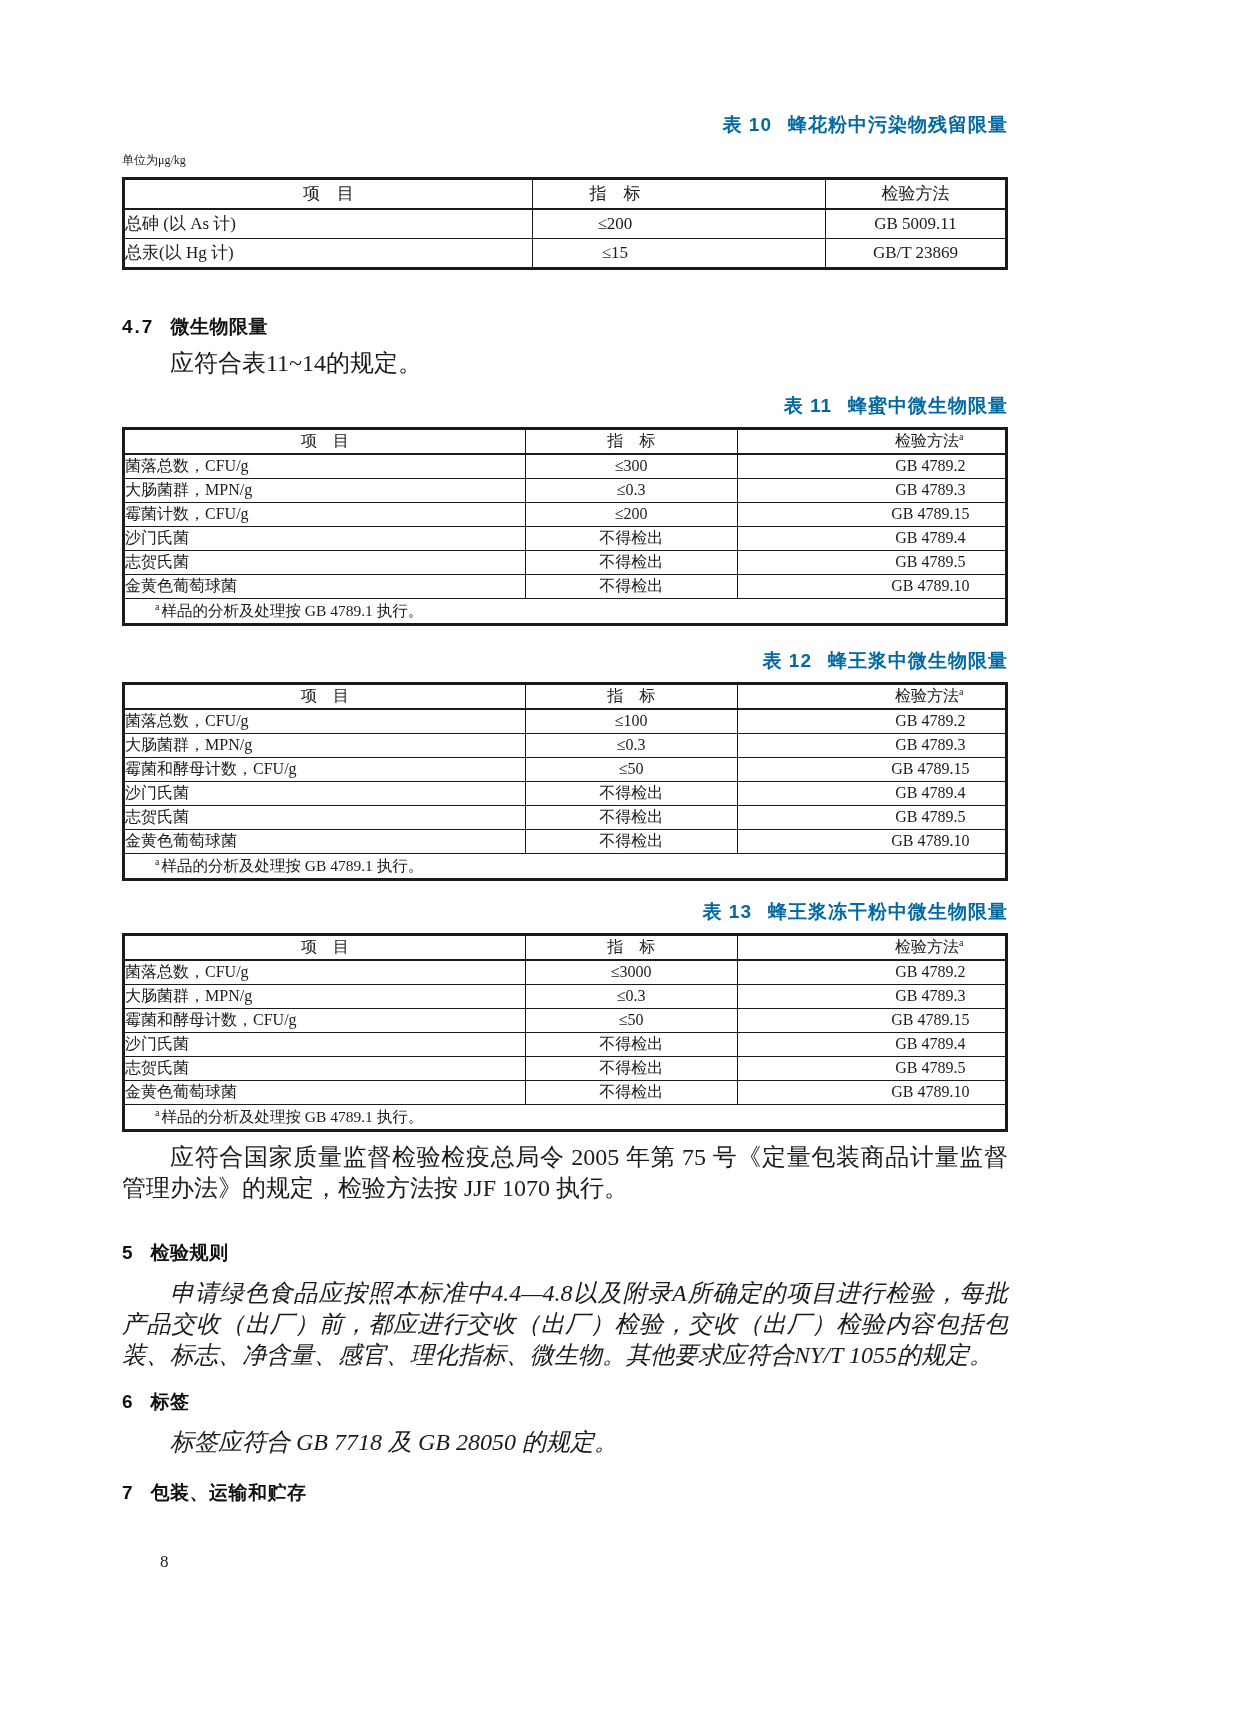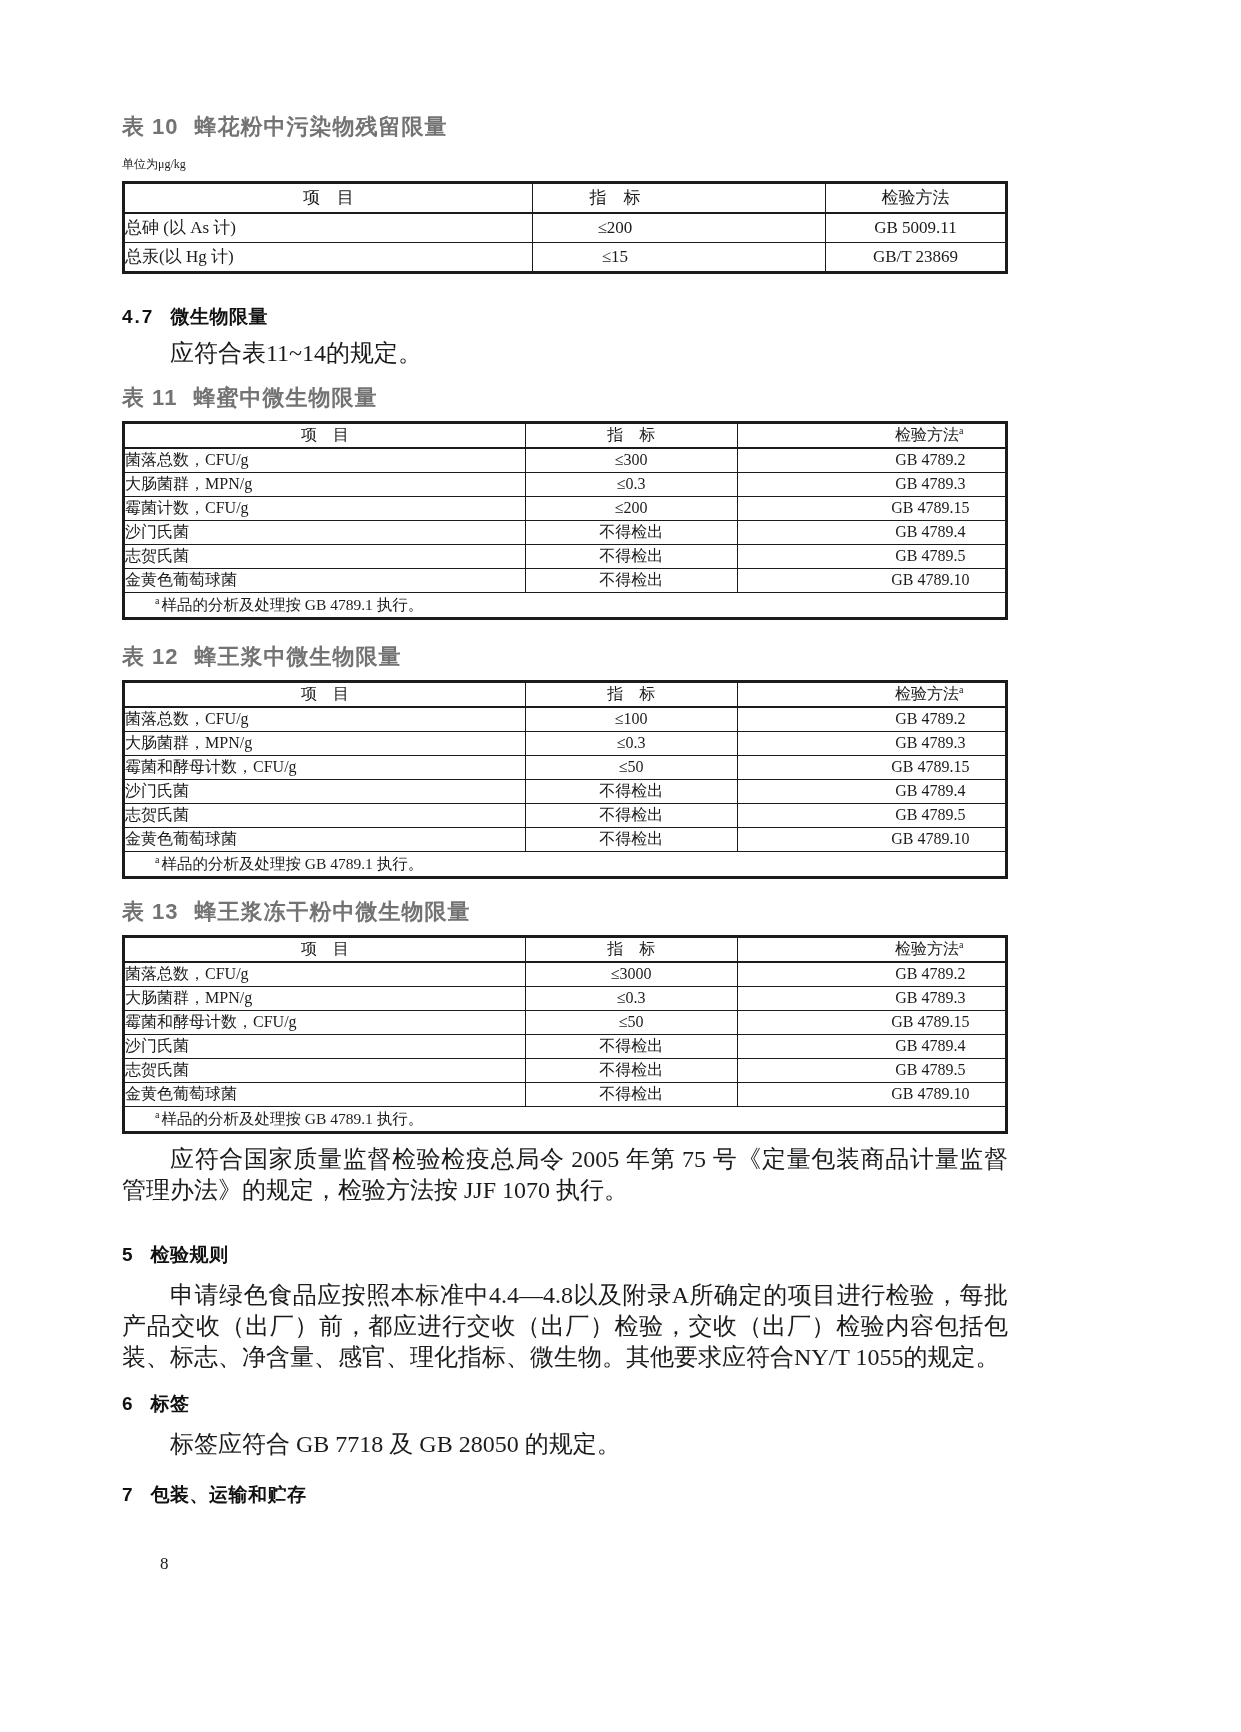--- a/index.html
+++ b/index.html
@@ -12,26 +12,26 @@
     color: #1b1b1b;
     font-family: "Liberation Serif", "DejaVu Serif", serif;
     overflow: hidden;
     box-sizing: border-box;
     padding: 112px 233px 0 122px;
   }
   .content { width: 886px; }
 
   
   .caption {
-    text-align: left;
+    text-align: right;
     font-family: "Liberation Sans", "DejaVu Sans", sans-serif;
     font-weight: bold;
-    font-size: 22px;
+    font-size: 19px;
     letter-spacing: 1px;
-    color: #737373;
+    color: #0369a1;
   }
   .caption .cap-title { margin-left: 16px; }
 
   
   .unit-note {
     text-align: left;
     font-size: 12px;
     margin-top: 14px;
     color: #1b1b1b;
   }
@@ -93,26 +93,26 @@
     line-height: 31px;
     text-indent: 2em;
     text-align: justify;
     color: #1b1b1b;
     margin: 0;
   }
 
   
   .mt8  { margin-top: 8px; }
   .mt10 { margin-top: 10px; }
-  .mt12 { margin-top: 12px; }
+  .mt12 { margin-top: 12px; font-style: italic; }
   .mt14 { margin-top: 14px; }
   .mt18 { margin-top: 18px; }
   .mt20 { margin-top: 36px; }
   .mt22 { margin-top: 22px; }
-  .mt26 { margin-top: 30px; }
+  .mt26 { margin-top: 44px; }
 
   .page-number {
     font-size: 17px;
     margin-top: 46px;
     padding-left: 38px;
   }
 </style>
 </head>
 <body>
 

